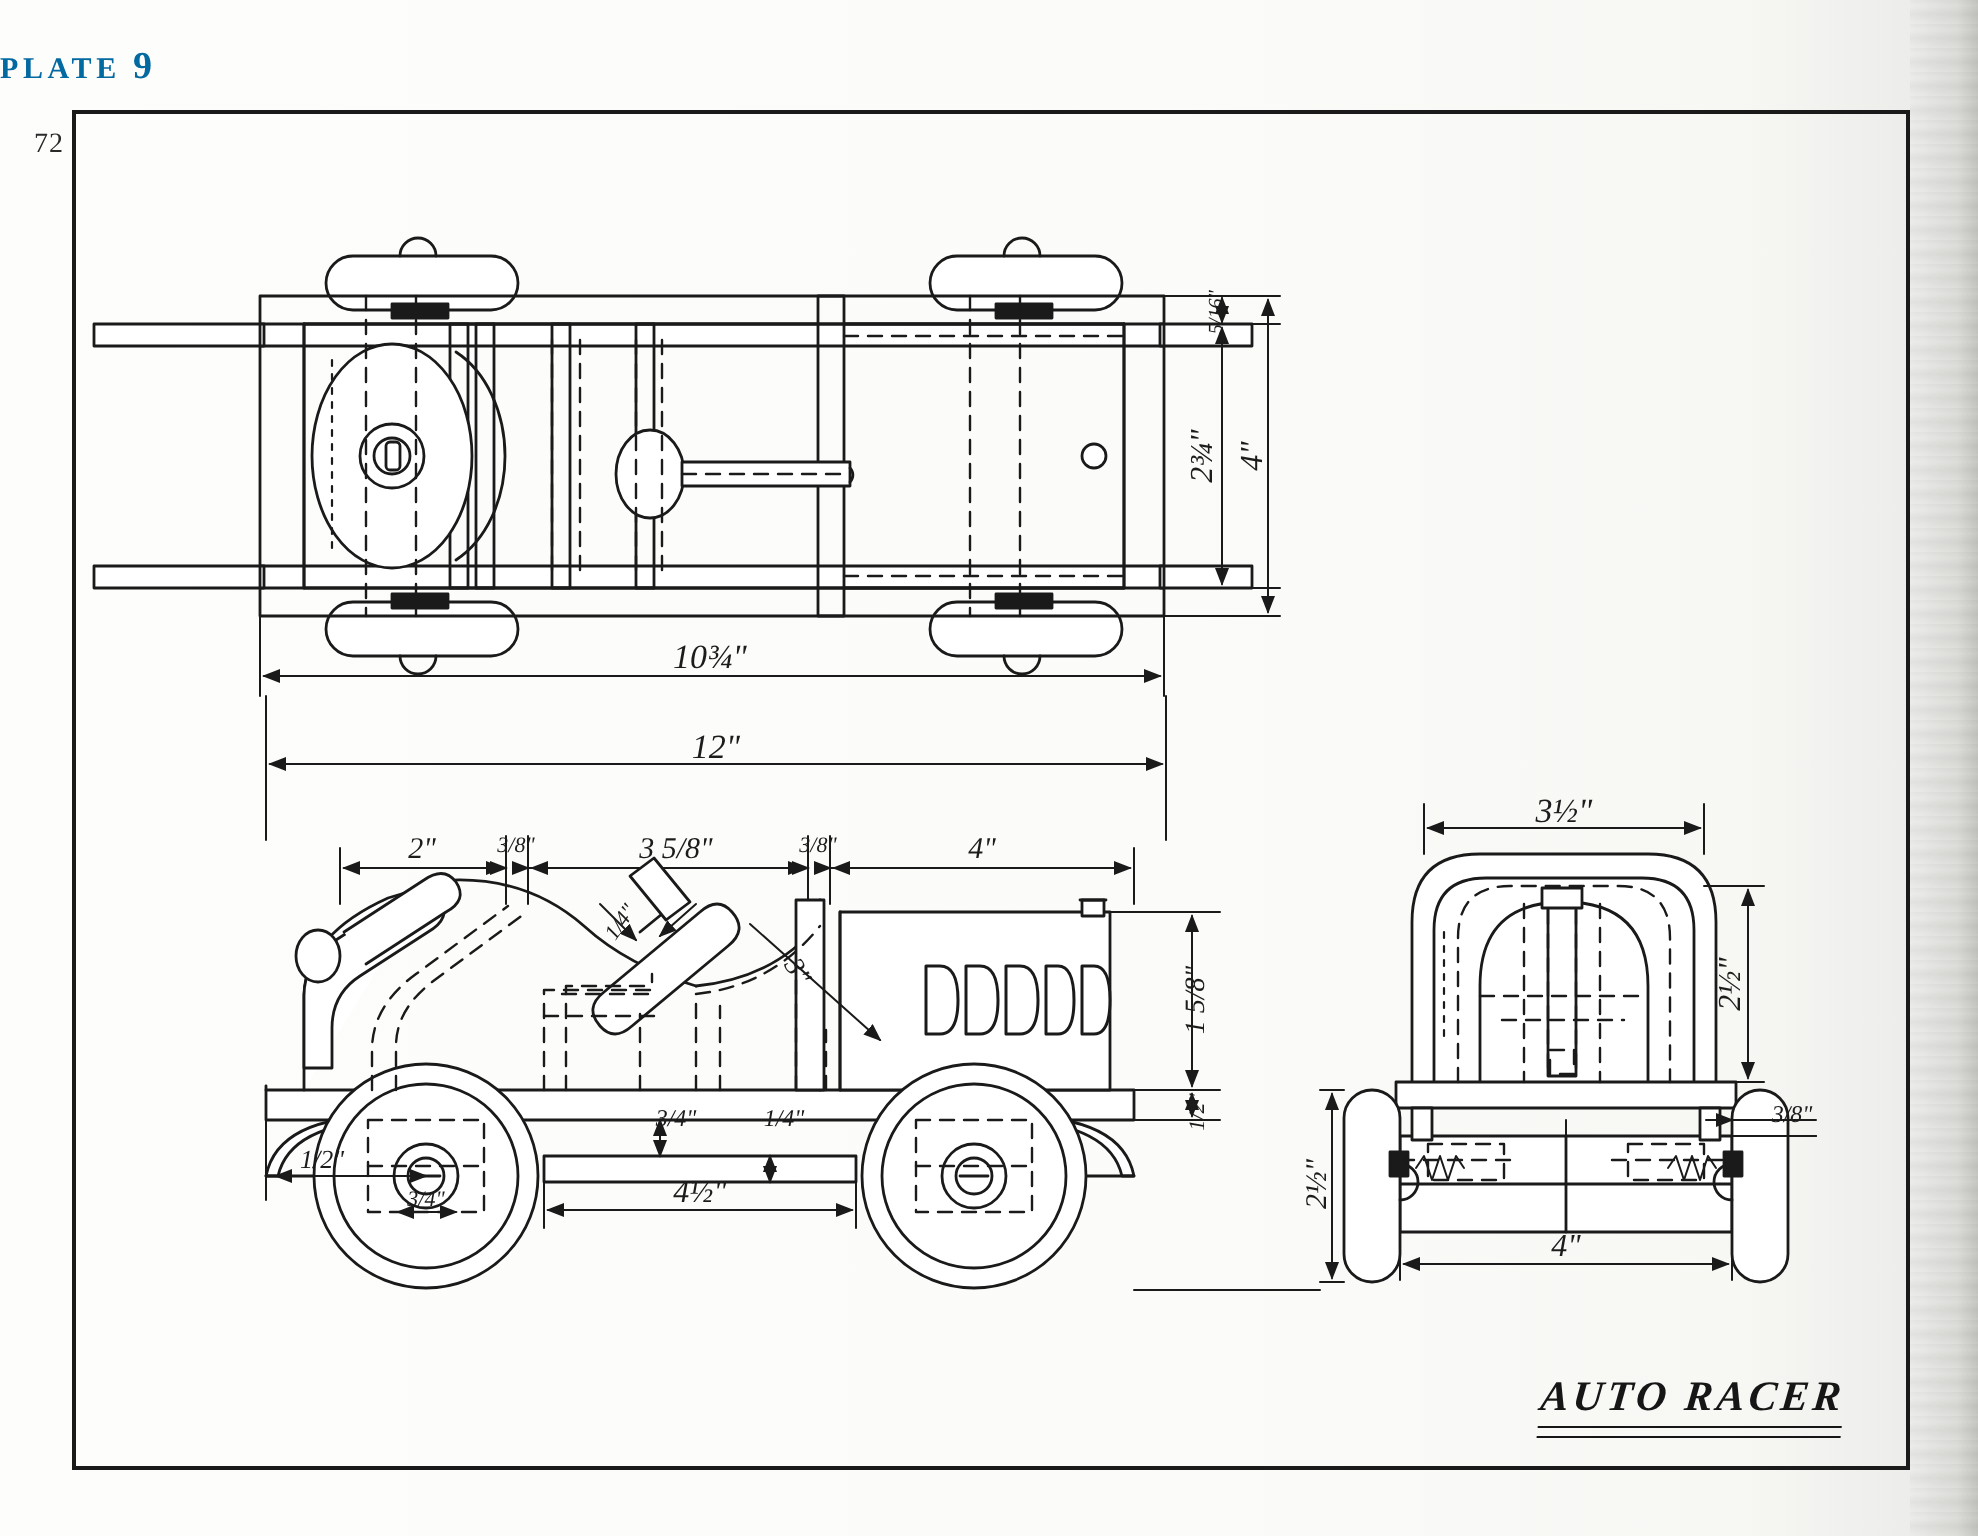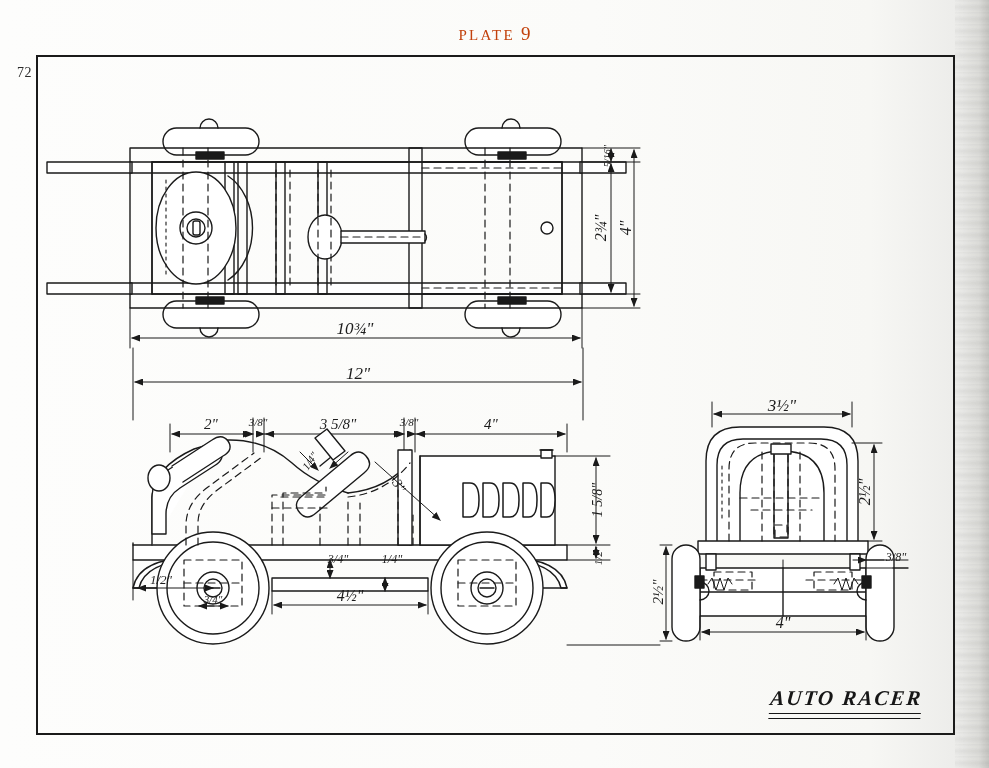--- a/index.html
+++ b/index.html
@@ -18,23 +18,24 @@
     background:
       repeating-linear-gradient(180deg, rgba(0,0,0,0.035) 0px, rgba(0,0,0,0.0) 3px, rgba(0,0,0,0.05) 7px, rgba(0,0,0,0.0) 12px),
       linear-gradient(90deg, rgba(255,255,255,0) 0%, rgba(190,190,185,.30) 70%, rgba(150,150,145,.45) 100%);
     opacity:.85;
   }
   .folio{
     position:absolute;left:17px;top:20px;
     font-size:14px;color:#2a2a2a;letter-spacing:.5px;margin-top:45px;
   }
   .plate{
-    position:absolute;left:0;right:0;top:23px;text-align:center;
-    font-size:15px;color:#c2410c;letter-spacing:2.3px;
+    position:absolute;left:0;right:0;top:23px;text-align:left;
+    font-size:15px;color:#0369a1;letter-spacing:2.3px;
     font-variant:small-caps;
+    font-weight:bold;
   }
   .plate .num{font-size:19px;letter-spacing:0;}
   .frame{
     position:absolute;left:36px;top:55px;width:919px;height:680px;
     border:2.2px solid #1a1a1a;
     box-sizing:border-box;
   }
   svg.draw{position:absolute;left:0;top:0;width:989px;height:768px;}
   .dimtxt{
     font-family:"Liberation Serif", serif;

